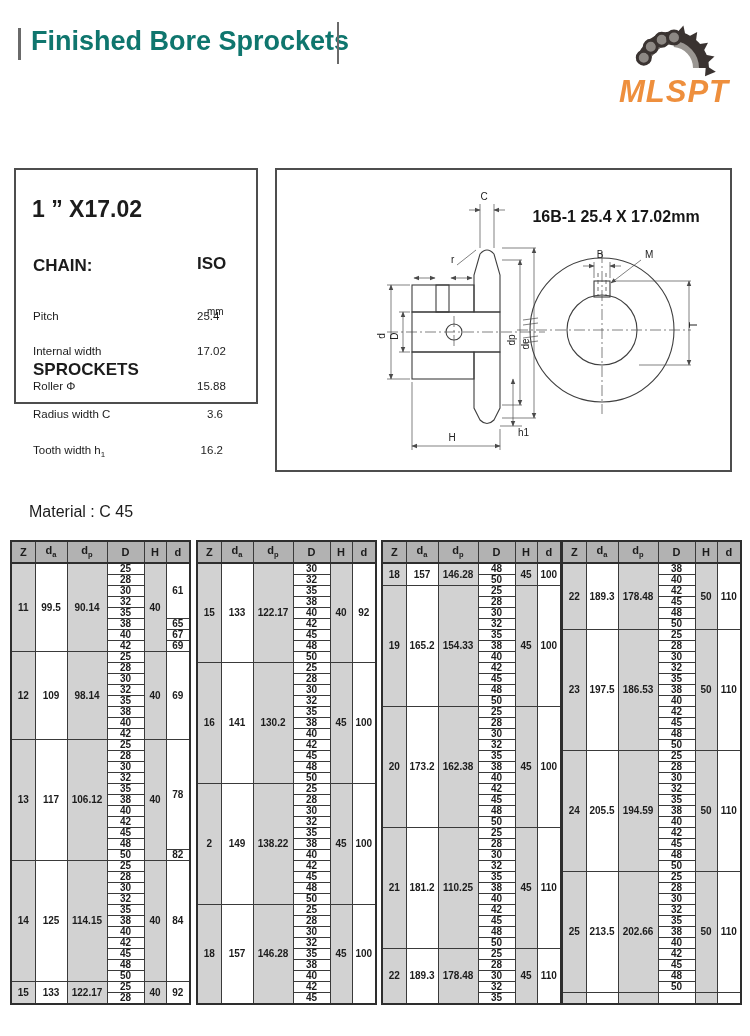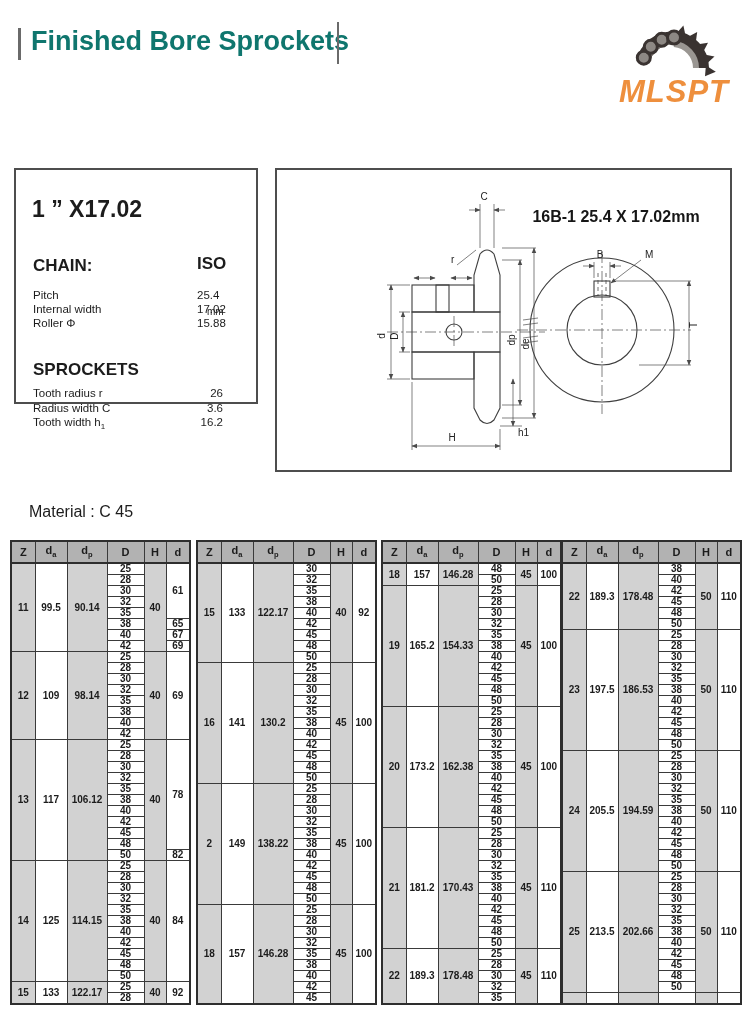--- a/index.html
+++ b/index.html
@@ -13,21 +13,21 @@
               letter-spacing:0px;margin:0;color:#0f766e;}
   .logo{position:absolute;left:600px;top:12px;width:148px;height:96px;}
   
   .spec-box{position:absolute;left:14px;top:168px;width:244px;height:236px;
             border:2px solid #4d4d4d;box-sizing:border-box;}
   .spec-title{position:absolute;left:16px;top:26px;font-size:23px;font-weight:bold;}
   .chain-label{position:absolute;left:17px;top:86px;font-size:17px;font-weight:bold;}
   .iso-label{position:absolute;left:181px;top:84px;font-size:17px;font-weight:bold;}
   .iso-unit{position:absolute;left:191px;top:104px;font-size:10px;margin-top:32px;}
   .chain-rows{position:absolute;left:0;top:118px;width:100%;}
-  .spec-row{position:relative;height:14px;line-height:14px;font-size:11.5px;}
+  .spec-row{position:relative;height:14px;line-height:14px;font-size:11.5px;margin-top:21px;}
   .spec-row .lbl{position:absolute;left:17px;}
   .spec-row .val{position:absolute;left:181px;}
   .sprockets-label{position:absolute;left:17px;top:190px;font-size:17px;font-weight:bold;}
   .sprocket-rows{position:absolute;left:0;top:216px;width:100%;}
   .sprocket-rows .spec-row{height:14.5px;line-height:14.5px;}
   .sprocket-rows .val{left:150px;width:57px;text-align:right;}
   sub{font-size:8px;}
   
   .drawing-box{position:absolute;left:275px;top:168px;width:457px;height:304px;
                border:2px solid #4d4d4d;box-sizing:border-box;}
@@ -98,24 +98,20 @@
         <span class="val">17.02</span>
       </div>
       <div class="spec-row">
         <span class="lbl">Roller  Φ</span>
         <span class="val">15.88</span>
       </div>
     </div>
     <div class="sprockets-label">SPROCKETS</div>
     <div class="sprocket-rows">
       <div class="spec-row">
-        <span class="lbl">Tooth radius  r</span>
-        <span class="val">26</span>
-      </div>
-      <div class="spec-row">
         <span class="lbl">Radius width C</span>
         <span class="val">3.6</span>
       </div>
       <div class="spec-row">
         <span class="lbl"><span>Tooth width h</span><sub>1</sub></span>
         <span class="val">16.2</span>
       </div>
     </div>
   </section>
 
@@ -657,21 +653,21 @@
             </tr>
             <tr>
               <td>48</td>
             </tr>
             <tr>
               <td>50</td>
             </tr>
             <tr>
               <td rowspan="11" class="gray">21</td>
               <td rowspan="11">181.2</td>
-              <td rowspan="11" class="gray">170.43</td>
+              <td rowspan="11" class="gray">110.25</td>
               <td>25</td>
               <td rowspan="11" class="gray">45</td>
               <td rowspan="11">110</td>
             </tr>
             <tr>
               <td>28</td>
             </tr>
             <tr>
               <td>30</td>
             </tr>

